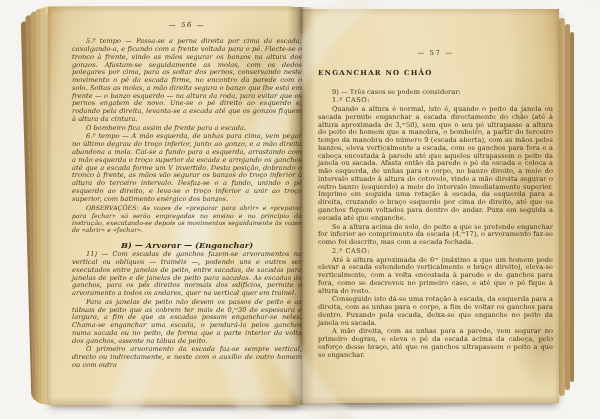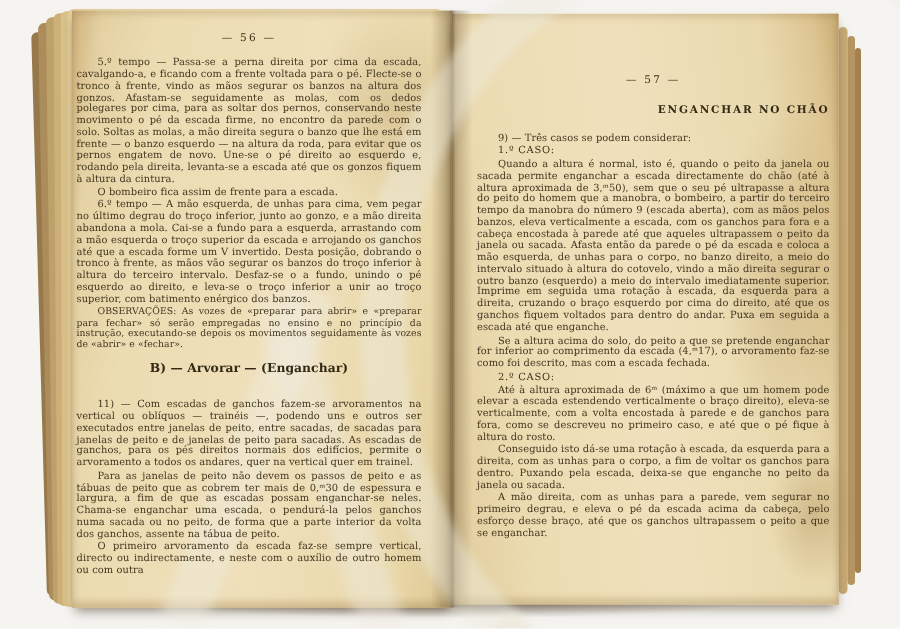--- a/index.html
+++ b/index.html
@@ -14,28 +14,28 @@
       background:linear-gradient(97deg,#cfb27c 0%,#e4d2a4 7%,#ecdcb2 20%,#efe0ba 55%,#e9d8aa 85%,#ddc894 100%);}
   .page-right{left:301px;top:9px;width:258px;height:394px;
       background:linear-gradient(263deg,#c9ab72 0%,#ddc592 6%,#e9d9ae 18%,#efe1bc 50%,#ecdcb2 80%,#e2cfa0 96%,#d5bd87 100%);}
   .gutter{position:absolute;left:287px;top:7px;width:28px;height:398px;z-index:2;
       background:linear-gradient(to right,transparent,rgba(98,74,40,0.40) 45%,rgba(60,42,20,0.52) 52%,rgba(98,74,40,0.32) 60%,transparent);}
   .stain{position:absolute;border-radius:50%;z-index:2;}
   .wm{position:absolute;z-index:2;}
   
   .page-text{position:absolute;z-index:3;font-size:6.6px;line-height:1.18;color:#43361f;
       text-align:justify;letter-spacing:0.05px;}
-  .text-left{left:51px;top:21px;width:230px;}
+  .text-left{left:72px;top:21px;width:230px;font-style:italic;}
   .text-right{left:318px;top:33px;width:235px;margin-top:16px;}
   .pagenum{text-align:center;font-size:7px;letter-spacing:1.5px;margin:0 0 9px 0;color:#3e321c;}
   .page-text p{margin:0 0 1px 0;text-indent:14px;}
   .page-text p.noindent{text-indent:0;}
   .obs{font-size:6.2px;margin-top:6px;}
-  .h-arvorar{text-align:center;font-weight:bold;font-size:8.2px;margin:7px 0 16px;color:#332a15;}
-  .h-enganchar{text-align:right;font-weight:bold;font-size:7px;letter-spacing:1.2px;margin:12px 0 11px;color:#332a15;}
+  .h-arvorar{text-align:center;font-weight:bold;font-size:8.2px;margin:7px 0 1px;color:#332a15;}
+  .h-enganchar{text-align:left;font-weight:bold;font-size:7px;letter-spacing:1.2px;margin:12px 0 11px;color:#332a15;}
   .caso{margin:9px 0 7px;text-indent:0;letter-spacing:0.5px;}
   .shadow-bottom{position:absolute;left:22px;top:401px;width:556px;height:16px;z-index:0;
       background:radial-gradient(50% 100% at 50% 0,rgba(60,45,20,0.45),transparent 70%);}
 </style>
 </head>
 <body>
 
 <div class="scene">
 
   <div class="shadow-bottom"></div>

